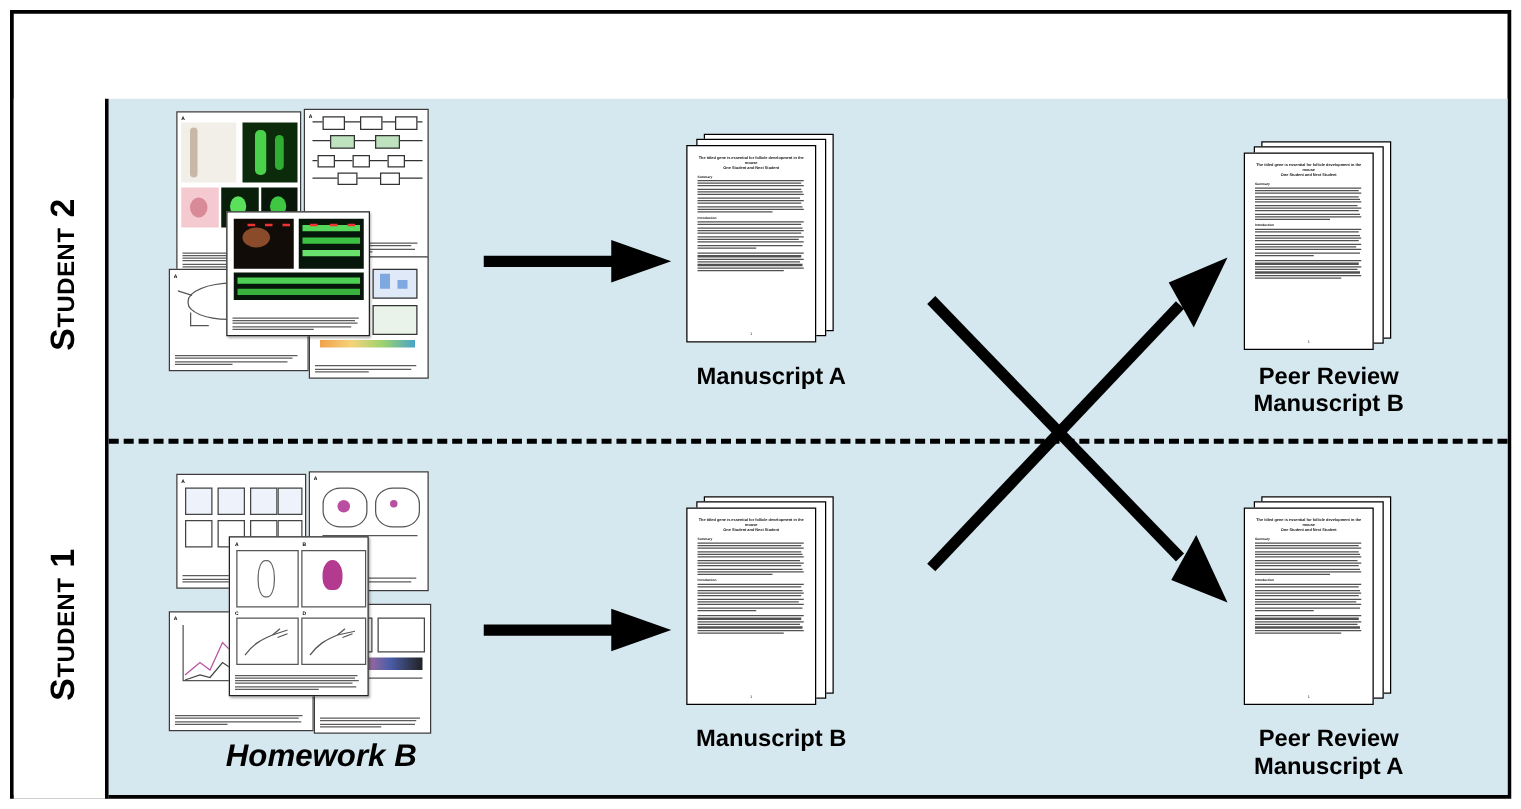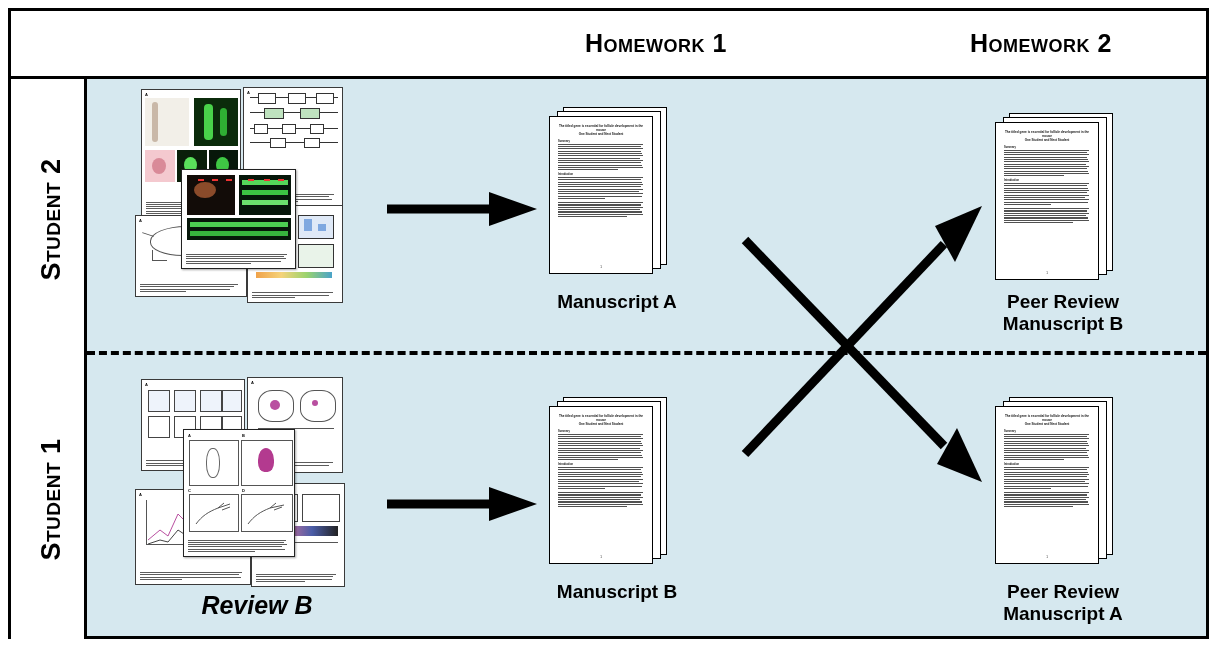--- a/index.html
+++ b/index.html
@@ -204,24 +204,20 @@
     position: absolute;
     overflow: visible;
   }
 </style>
 </head>
 <body>
 
 <div id="root">
   <div class="frame">
 
-    <div class="header-row">
-      <div class="hdr-label smallcaps" id="hdr-hw1">Homework 1</div>
-      <div class="hdr-label smallcaps" id="hdr-hw2">Homework 2</div>
-    </div>
 
     <div class="student-col">
       <div class="student-label smallcaps" id="student-2-label">Student 2</div>
       <div class="student-label smallcaps" id="student-1-label">Student 1</div>
     </div>
 
     <div class="panel">
       <div class="divider"></div>
 
       <div class="dataset" style="left:48px; top:8px;">
@@ -526,21 +522,21 @@
           <div class="fig-cap">
             <i style="width:96%"></i>
               <i style="width:94%"></i>
               <i style="width:97%"></i>
               <i style="width:92%"></i>
             <i style="width:95%"></i>
               <i style="width:66%"></i>
           </div>
         </div>
       </div>
-      <div class="dataset-caption" style="left:40px; top:512px; width:260px;">Review B</div>
+      <div class="dataset-caption" style="left:40px; top:512px; width:260px;">Homework B</div>
 
       <svg class="arrow-svg" style="left:298px; top:405px;" width="160" height="40" viewBox="0 0 160 40">
         <line x1="2" y1="20" x2="108" y2="20" stroke="#000" stroke-width="9"></line>
         <polygon points="104,3 152,20 104,37" fill="#000"></polygon>
       </svg>
 
       <div class="doc-stack" style="left:462px; top:318px;">
         <div class="sheet s3"></div>
         <div class="sheet s2"></div>
         <div class="sheet s1">

